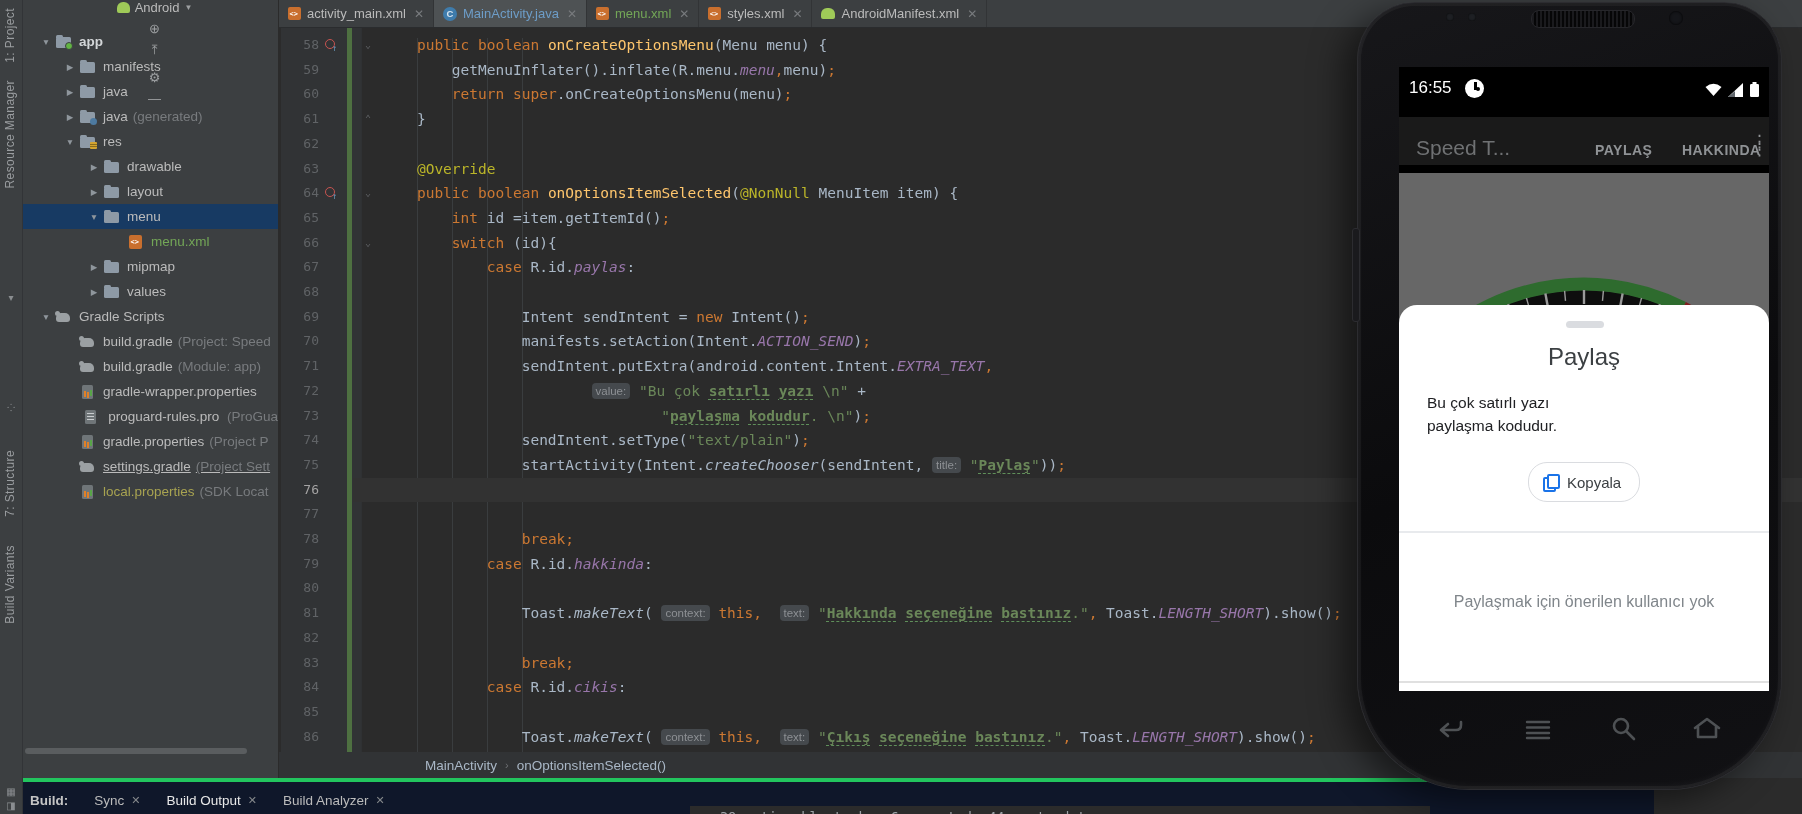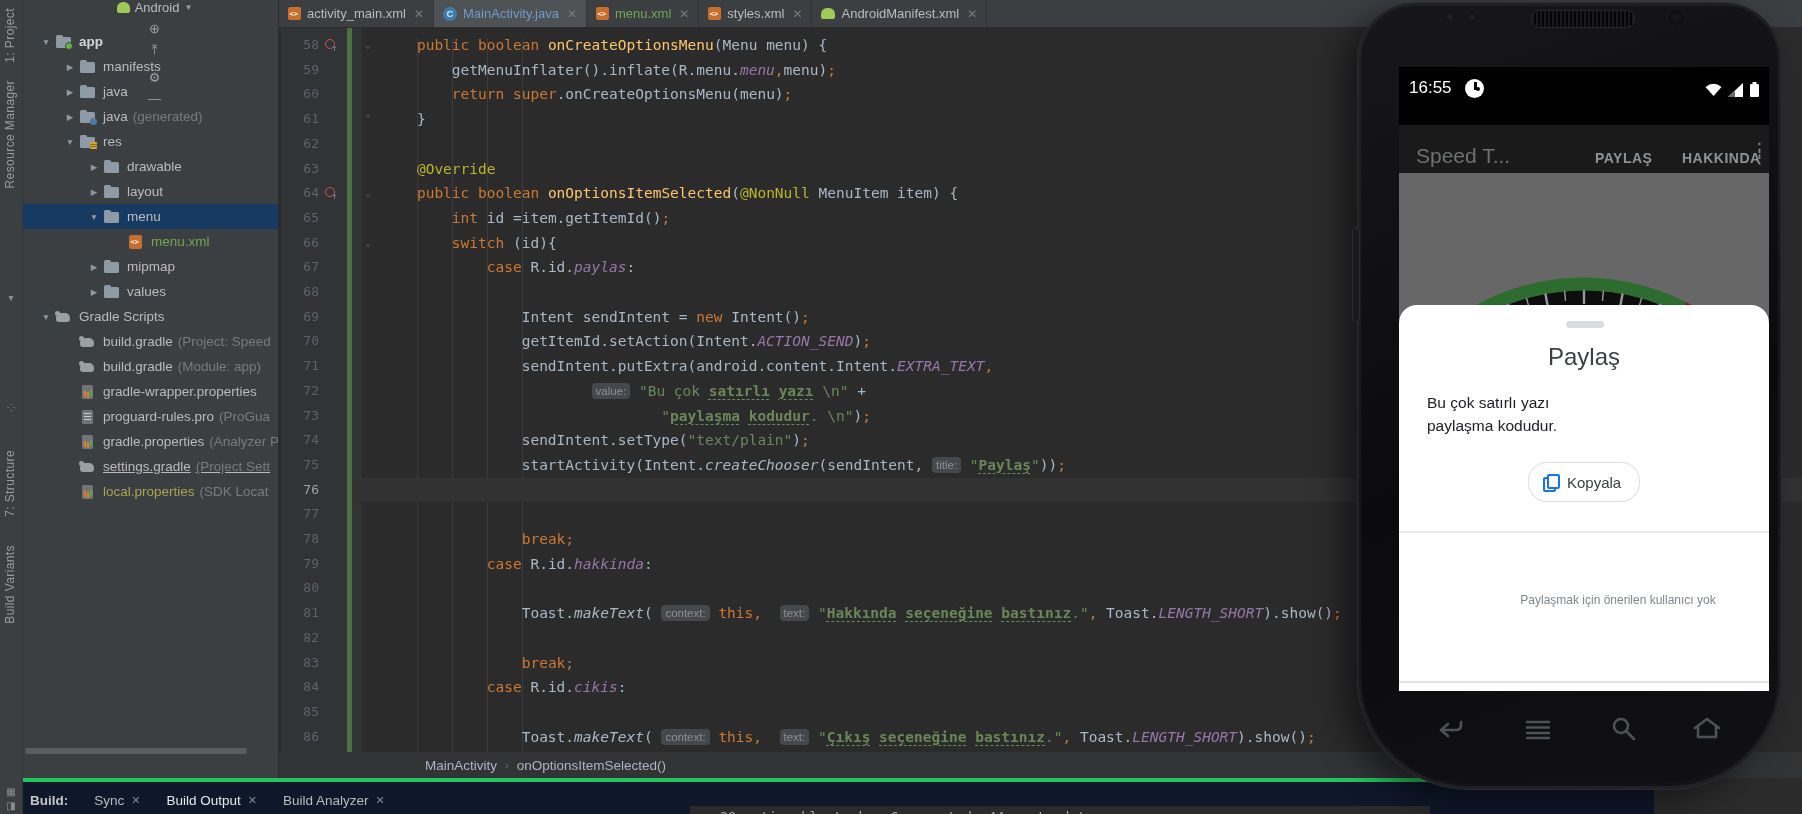--- a/index.html
+++ b/index.html
@@ -95,39 +95,39 @@
      background-image:repeating-linear-gradient(90deg,#1a1a1d 0 2px,#060607 2px 4px);}
   #sensor{position:absolute;left:311px;top:8px;width:14px;height:14px;border-radius:50%;background:#15161a;box-shadow:inset 0 0 3px #000;}
   #screen{position:absolute;left:41px;top:64px;width:370px;height:624px;background:#000;overflow:hidden;}
   #statusbar{position:absolute;left:0;top:0;width:100%;height:42px;background:#000;color:#fff;}
   #sb-time{position:absolute;left:10px;top:11px;font-size:17px;}
   #sb-notif{position:absolute;left:66px;top:12px;width:19px;height:19px;border-radius:50%;background:#fff;}
   #sb-notif::before{content:"";position:absolute;left:9px;top:3px;width:3px;height:8px;background:#000;}
   #sb-notif::after{content:"";position:absolute;left:11px;top:8px;width:4px;height:4px;border-radius:50%;background:#000;}
   #sb-icons{position:absolute;right:10px;top:10px;display:flex;gap:6px;align-items:flex-end;height:20px;}
   
-  #actionbar{position:absolute;left:0;top:58px;width:100%;height:48px;background:#1a1a1a;}
+  #actionbar{position:absolute;left:0;top:50px;width:100%;height:48px;background:#1a1a1a;}
   #ab-title{position:absolute;left:17px;top:19px;font-size:21px;color:#6f7173;}
   .ab-item{position:absolute;top:25px;font-size:14px;font-weight:bold;letter-spacing:.5px;color:#8f9295;cursor:pointer;}
   #ab-overflow{position:absolute;right:10px;top:21px;color:#8f9295;font-size:17px;letter-spacing:0;line-height:8px;width:8px;text-align:center;cursor:pointer;}
   
   #apparea{position:absolute;left:0;top:106px;width:100%;height:582px;background:#676767;overflow:hidden;}
   
   #sheet{position:absolute;left:0;top:238px;width:370px;height:386px;background:#fff;border-radius:18px 18px 0 0;}
   #handle{position:absolute;left:167px;top:16px;width:38px;height:7px;border-radius:4px;background:#dadce0;}
   #sheet-title{position:absolute;left:0;top:38px;width:100%;text-align:center;font-size:24px;color:#3c4043;}
   #sheet-body{position:absolute;left:28px;top:86px;font-size:15.5px;line-height:23px;color:#202124;}
   #copy-btn{position:absolute;left:129px;top:157px;height:38px;border:1.5px solid #dadce0;border-radius:19px;background:#fff;
     display:flex;align-items:center;gap:9px;padding:0 18px 0 14px;cursor:pointer;}
   #copy-btn span{font-size:15px;color:#3c4043;}
   .copy-ico{position:relative;width:15px;height:17px;}
   .copy-ico::before{content:"";position:absolute;left:0;top:3px;width:9px;height:11px;border:2px solid #1a73e8;border-radius:2px;}
   .copy-ico::after{content:"";position:absolute;left:4px;top:0px;width:9px;height:11px;border:2px solid #1a73e8;border-radius:2px;background:#fff;}
   .sheet-div{position:absolute;left:0;width:100%;height:1.5px;background:#e8eaed;}
-  #no-suggest{position:absolute;left:0;top:288px;width:100%;text-align:center;font-size:12px;color:#80868b;padding-left:34px;}
+  #no-suggest{position:absolute;left:0;top:288px;width:100%;text-align:center;font-size:16px;color:#80868b;}
   
   .nav-ico{position:absolute;top:712px;width:30px;height:28px;cursor:pointer;}
   .nav-ico svg{stroke:#4e5154;fill:none;stroke-width:2.6;stroke-linecap:round;stroke-linejoin:round;}
 </style>
 </head>
 <body>
 
 <div id="canvas">
 
   <div id="stripe">
@@ -256,35 +256,35 @@
           <span class="tree-label">build.gradle</span>
           <span class="tree-suffix">(Module: app)</span>
         </div>
         <div class="tree-row" style="padding-left: 39px;">
           <span class="tree-arrow"></span>
           <span class="ticon ticon-props">
             <i></i>
           </span>
           <span class="tree-label">gradle-wrapper.properties</span>
         </div>
-        <div class="tree-row" style="padding-left: 39px;">
+        <div class="tree-row" style="padding-left: 39px; justify-content: space-between;">
           <span class="tree-arrow"></span>
           <span class="ticon ticon-doc">
             <i></i>
           </span>
           <span class="tree-label">proguard-rules.pro</span>
           <span class="tree-suffix">(ProGua</span>
         </div>
         <div class="tree-row" style="padding-left: 39px;">
           <span class="tree-arrow"></span>
           <span class="ticon ticon-props">
             <i></i>
           </span>
           <span class="tree-label">gradle.properties</span>
-          <span class="tree-suffix">(Analyzer P</span>
+          <span class="tree-suffix">(Project P</span>
         </div>
         <div class="tree-row" style="padding-left: 39px; text-decoration: underline;">
           <span class="tree-arrow"></span>
           <span class="ticon ticon-gradle">
             <i></i>
           </span>
           <span class="tree-label">settings.gradle</span>
           <span class="tree-suffix">(Project Sett</span>
         </div>
         <div class="tree-row" style="padding-left: 39px;">
@@ -340,21 +340,21 @@
         <div class="code-line" style="top: 54.4px;"><span class="lnum">60</span><span class="ltext"><span class="cp">        </span><span class="ck">return</span><span class="cp"> </span><span class="ck">super</span><span class="cp">.onCreateOptionsMenu(menu)</span><span class="ck">;</span></span></div>
         <div class="code-line" style="top: 79.1px;"><span class="lnum">61</span><span class="fold">⌃</span><span class="ltext"><span class="cp">    }</span></span></div>
         <div class="code-line" style="top: 103.8px;"><span class="lnum">62</span><span class="ltext"></span></div>
         <div class="code-line" style="top: 128.5px;"><span class="lnum">63</span><span class="ltext"><span class="cp">    </span><span class="ca">@Override</span></span></div>
         <div class="code-line" style="top: 153.2px;"><span class="lnum">64</span><span class="ovr"></span><span class="fold">⌄</span><span class="ltext"><span class="cp">    </span><span class="ck">public</span><span class="cp"> </span><span class="ck">boolean</span><span class="cp"> </span><span class="cm">onOptionsItemSelected</span><span class="cp">(</span><span class="ca">@NonNull</span><span class="cp"> MenuItem item) {</span></span></div>
         <div class="code-line" style="top: 177.9px;"><span class="lnum">65</span><span class="ltext"><span class="cp">        </span><span class="ck">int</span><span class="cp"> id =item.getItemId()</span><span class="ck">;</span></span></div>
         <div class="code-line" style="top: 202.6px;"><span class="lnum">66</span><span class="fold">⌄</span><span class="ltext"><span class="cp">        </span><span class="ck">switch</span><span class="cp"> (id){</span></span></div>
         <div class="code-line" style="top: 227.3px;"><span class="lnum">67</span><span class="ltext"><span class="cp">            </span><span class="ck">case</span><span class="cp"> R.id.</span><span class="cf">paylas</span><span class="cp">:</span></span></div>
         <div class="code-line" style="top: 252px;"><span class="lnum">68</span><span class="ltext"></span></div>
         <div class="code-line" style="top: 276.7px;"><span class="lnum">69</span><span class="ltext"><span class="cp">                Intent sendIntent = </span><span class="ck">new</span><span class="cp"> Intent()</span><span class="ck">;</span></span></div>
-        <div class="code-line" style="top: 301.4px;"><span class="lnum">70</span><span class="ltext"><span class="cp">                getItemId.setAction(Intent.</span><span class="cf">ACTION_SEND</span><span class="cp">)</span><span class="ck">;</span></span></div>
+        <div class="code-line" style="top: 301.4px;"><span class="lnum">70</span><span class="ltext"><span class="cp">                manifests.setAction(Intent.</span><span class="cf">ACTION_SEND</span><span class="cp">)</span><span class="ck">;</span></span></div>
         <div class="code-line" style="top: 326.1px;"><span class="lnum">71</span><span class="ltext"><span class="cp">                sendIntent.putExtra(android.content.Intent.</span><span class="cf">EXTRA_TEXT</span><span class="ck">,</span></span></div>
         <div class="code-line" style="top: 350.8px;"><span class="lnum">72</span><span class="ltext"><span class="cp">                        </span><span class="ch">value:</span><span class="cp"> </span><span class="cs">"Bu çok </span><span class="cu">satırlı</span><span class="cs"> </span><span class="cu">yazı</span><span class="cs"> \n"</span><span class="cp"> +</span></span></div>
         <div class="code-line" style="top: 375.5px;"><span class="lnum">73</span><span class="ltext"><span class="cp">                                </span><span class="cs">"</span><span class="cu">paylaşma</span><span class="cs"> </span><span class="cu">kodudur</span><span class="cs">. \n"</span><span class="cp">)</span><span class="ck">;</span></span></div>
         <div class="code-line" style="top: 400.2px;"><span class="lnum">74</span><span class="ltext"><span class="cp">                sendIntent.setType(</span><span class="cs">"text/plain"</span><span class="cp">)</span><span class="ck">;</span></span></div>
         <div class="code-line" style="top: 424.9px;"><span class="lnum">75</span><span class="ltext"><span class="cp">                startActivity(Intent.</span><span class="ci">createChooser</span><span class="cp">(sendIntent, </span><span class="ch">title:</span><span class="cp"> </span><span class="cs">"</span><span class="cu">Paylaş</span><span class="cs">"</span><span class="cp">))</span><span class="ck">;</span></span></div>
         <div class="code-line" style="top: 449.6px;"><div class="caretbg"></div><span class="lnum cur">76</span><span class="ltext"></span></div>
         <div class="code-line" style="top: 474.3px;"><span class="lnum">77</span><span class="ltext"></span></div>
         <div class="code-line" style="top: 499px;"><span class="lnum">78</span><span class="ltext"><span class="cp">                </span><span class="ck">break;</span></span></div>
         <div class="code-line" style="top: 523.7px;"><span class="lnum">79</span><span class="ltext"><span class="cp">            </span><span class="ck">case</span><span class="cp"> R.id.</span><span class="cf">hakkinda</span><span class="cp">:</span></span></div>
         <div class="code-line" style="top: 548.4px;"><span class="lnum">80</span><span class="ltext"></span></div>

